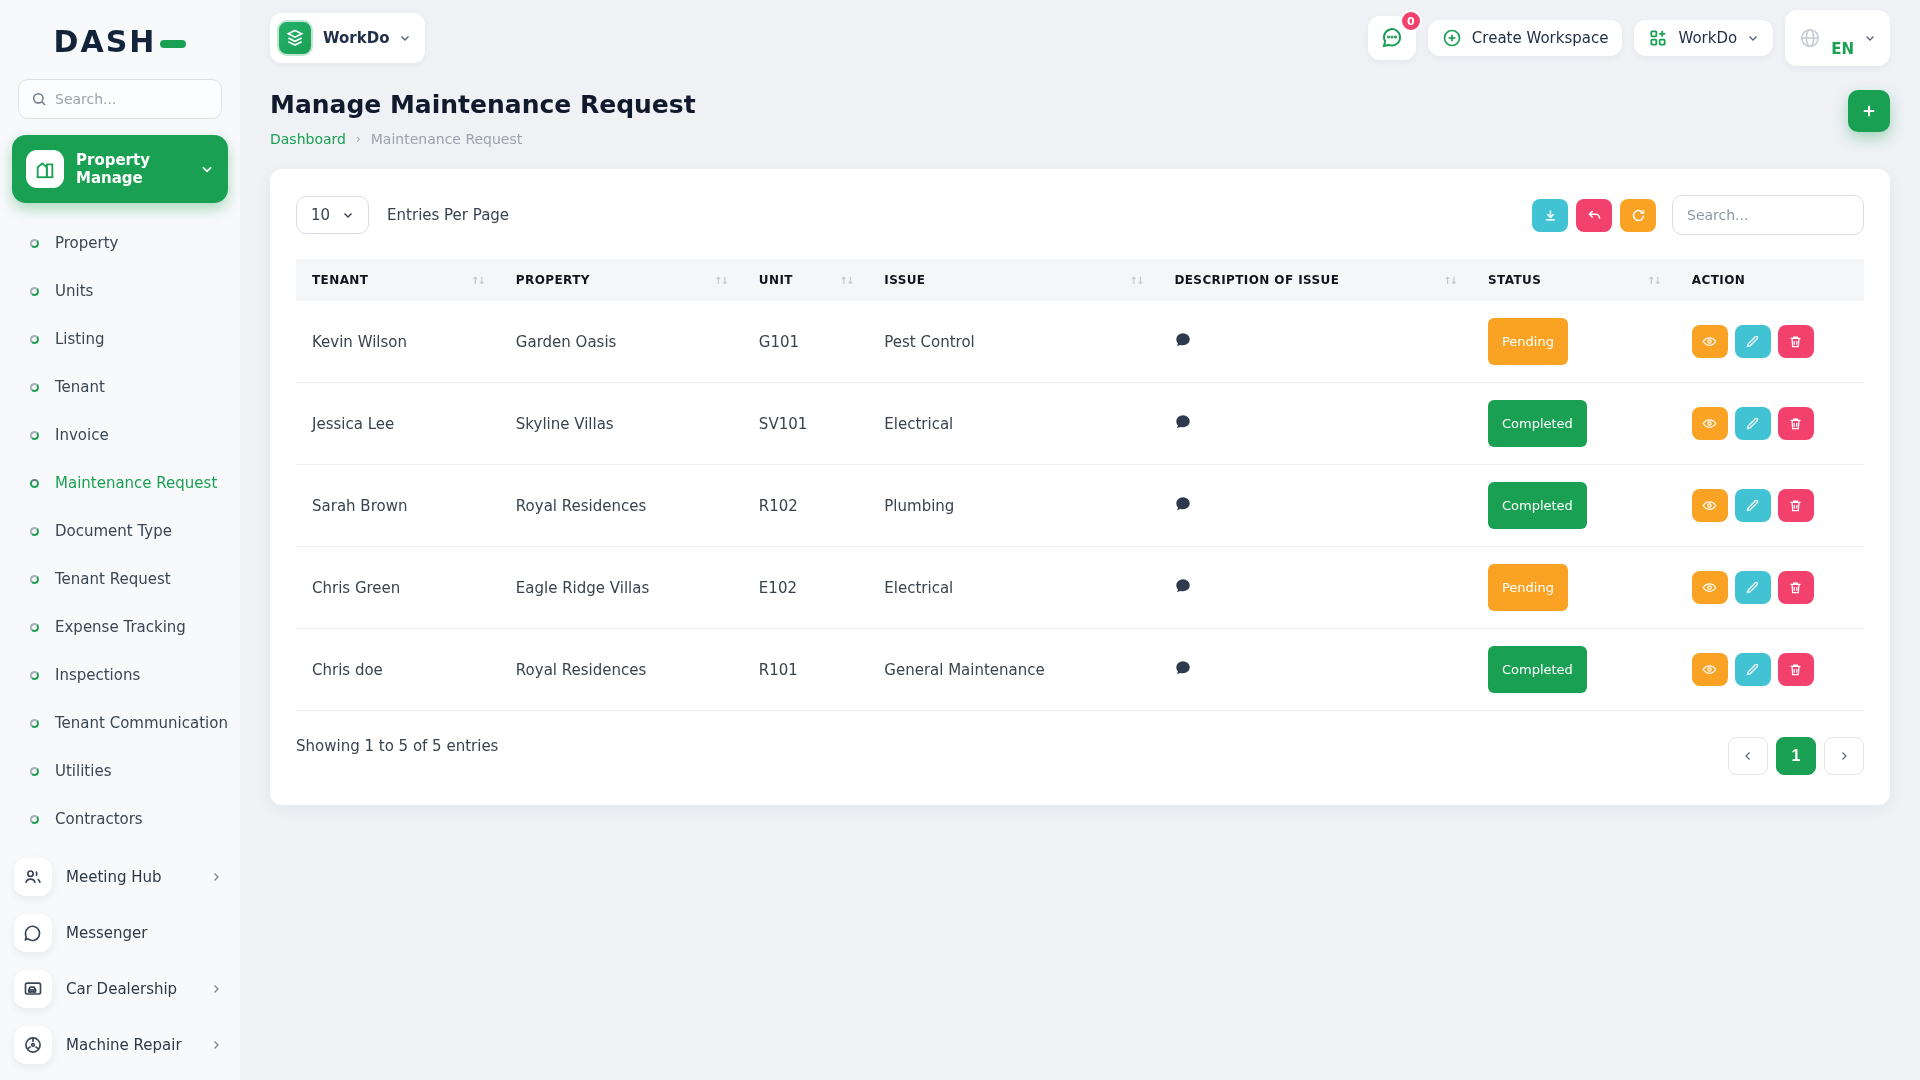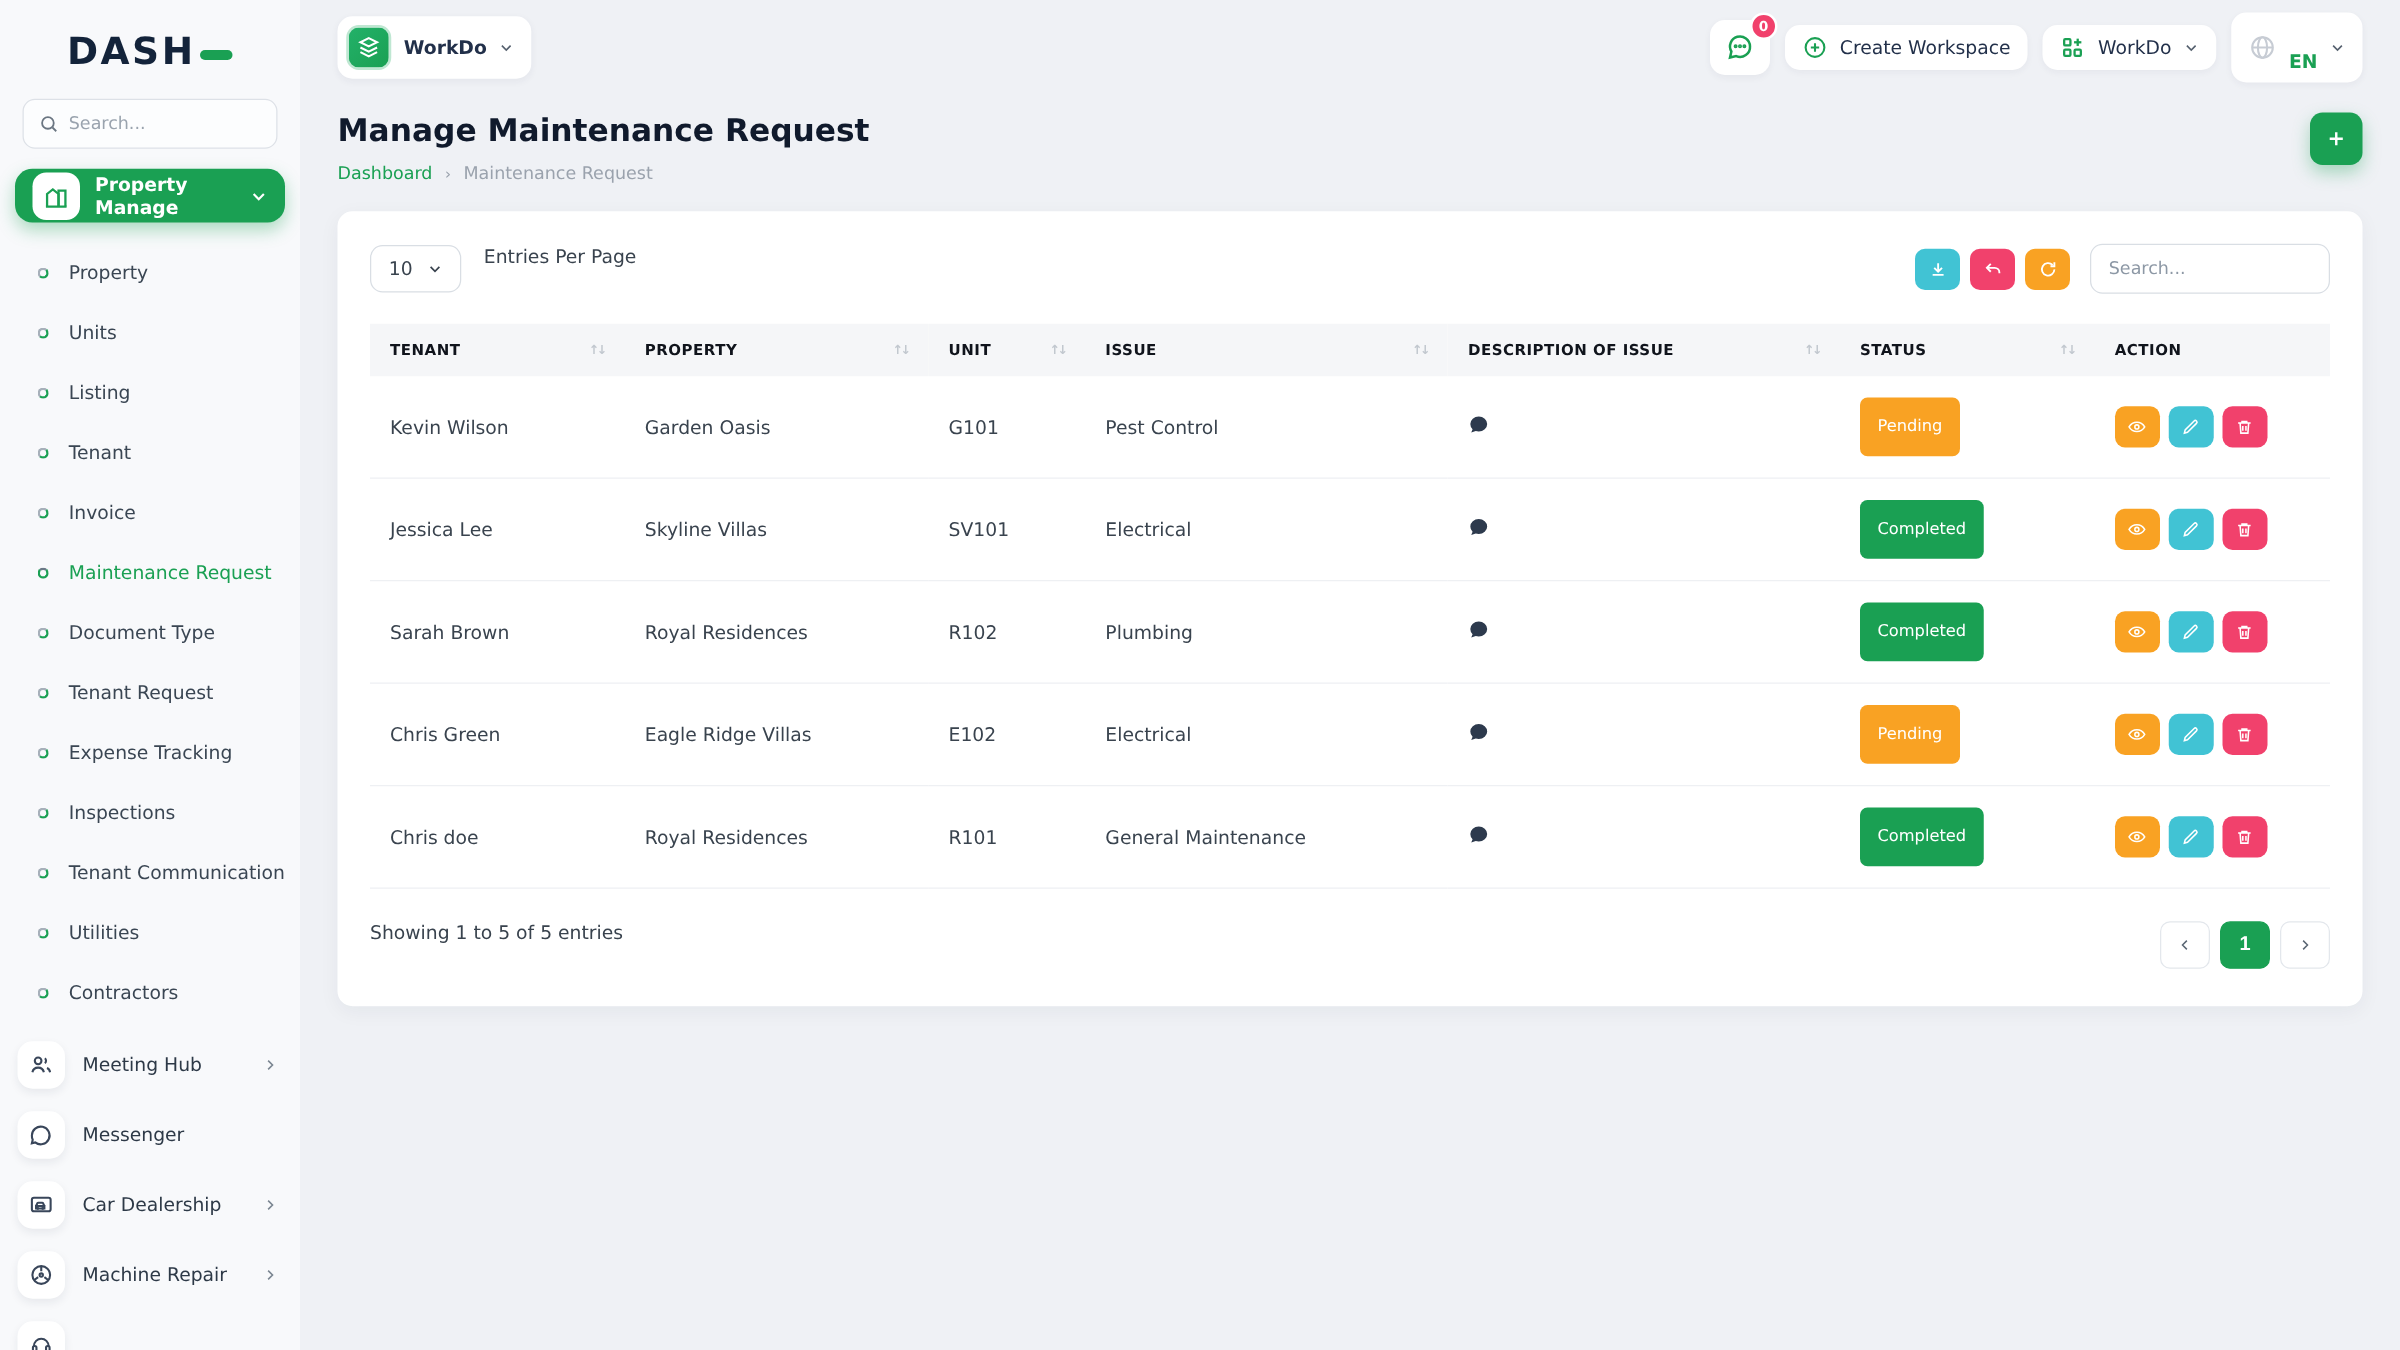--- a/index.html
+++ b/index.html
@@ -11,21 +11,21 @@
   
   .sidebar { width:240px; height:100%; background:#f8f9fb; flex:0 0 240px; overflow:hidden; }
   .logo { display:flex; align-items:center; justify-content:center; gap:4px; margin:24px 0 20px; }
   .logo-text { font-size:30px; font-weight:800; letter-spacing:2px; color:#13233a; }
   .logo-dash { width:26px; height:8px; border-radius:4px; background:#1aa053; margin-top:4px; }
   .side-search { margin:0 18px 8px; height:40px; border:1px solid #dde1e7; border-radius:10px;
     background:#fcfdfe; display:flex; align-items:center; gap:8px; padding:0 12px; }
   .side-search input { border:0; outline:0; background:transparent; font-size:14px; color:#39434e;
     width:100%; font-family:inherit; }
   .side-search input::placeholder { color:#9aa3ae; }
-  .group-btn { margin:16px 12px 10px; background:#1aa053; border-radius:14px; height:43px;
+  .group-btn { margin:16px 12px 10px; background:#1aa053; border-radius:14px; height:68px;
     display:flex; align-items:center; gap:12px; padding:0 14px; cursor:pointer;
     box-shadow:0 6px 14px rgba(26,160,83,.35); }
   .group-icon { width:38px; height:38px; background:#fff; border-radius:11px; display:flex;
     align-items:center; justify-content:center; flex:0 0 38px; }
   .group-label { color:#fff; font-weight:700; font-size:15px; }
   .group-btn .chev { margin-left:auto; color:#fff; }
   .nav-list { list-style:none; padding:6px 0 0; }
   .nav-item { height:48px; display:flex; align-items:center; gap:16px; padding-left:30px;
     color:#3a4653; cursor:pointer; }
   .nav-item .dot { width:9px; height:9px; border-radius:50%; border:2px solid #a7b0ba;
@@ -62,21 +62,21 @@
   .crumb-home { color:#1aa053; cursor:pointer; text-decoration:none; }
   .crumb-sep { color:#9aa2ad; font-size:12px; }
   .crumb-current { color:#9aa2ad; }
   .add-btn { width:42px; height:42px; border-radius:10px; background:#1aa053; border:0; color:#fff;
     display:flex; align-items:center; justify-content:center; cursor:pointer;
     box-shadow:0 6px 14px rgba(26,160,83,.35); }
   
   .card { margin-top:22px; background:#fff; border-radius:12px; padding:26px 26px 30px;
     box-shadow:0 4px 16px rgba(20,30,60,.05); }
   .card-toolbar { display:flex; justify-content:space-between; align-items:center; margin-bottom:24px; }
-  .toolbar-left { display:flex; gap:18px; }
+  .toolbar-left { display:flex; align-items:center; gap:18px; }
   .entries-select { border:1px solid #d9dee4; border-radius:10px; background:#fff; padding:9px 14px;
     display:flex; align-items:center; gap:12px; cursor:pointer; color:#39434e; }
   .entries-label { color:#39434e; }
   .toolbar-right { display:flex; align-items:center; gap:16px; }
   .btn-row { display:flex; gap:8px; }
   .sq-btn { width:36px; height:33px; border:0; border-radius:8px; color:#fff; display:flex;
     align-items:center; justify-content:center; cursor:pointer; font-size:15px; }
   .sq-btn.teal { background:#41c3d4; }
   .sq-btn.pink { background:#f1416c; }
   .sq-btn.orange { background:#f9a223; }

